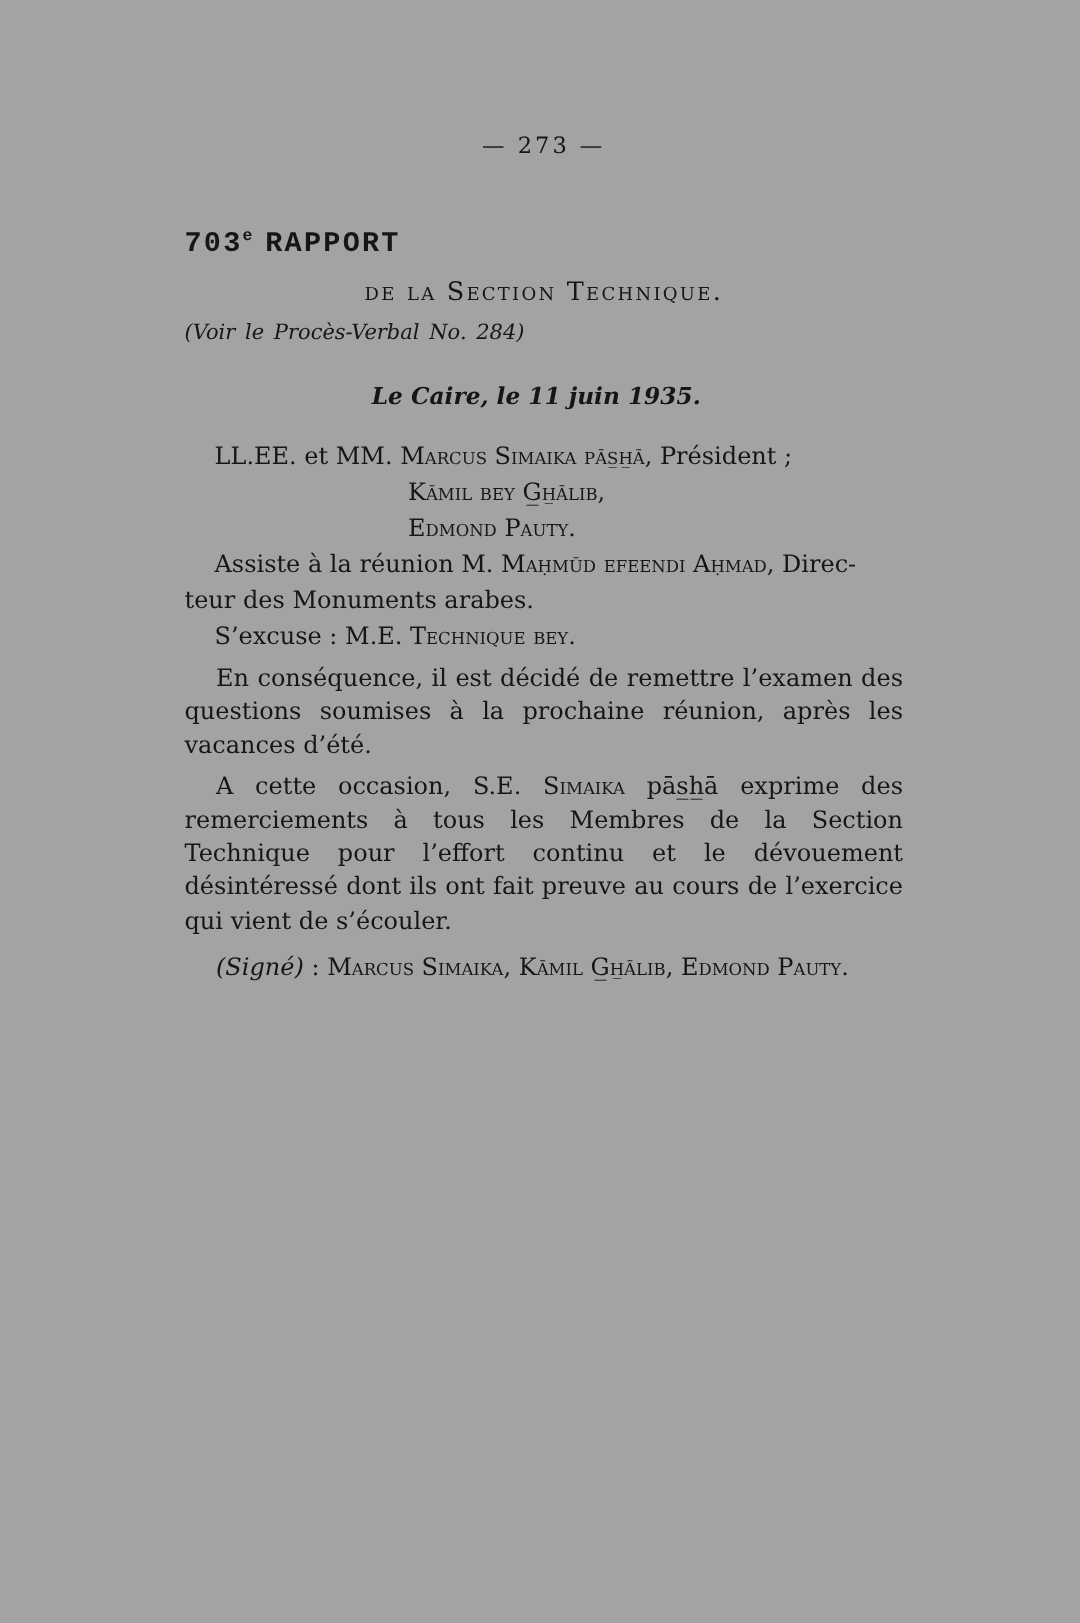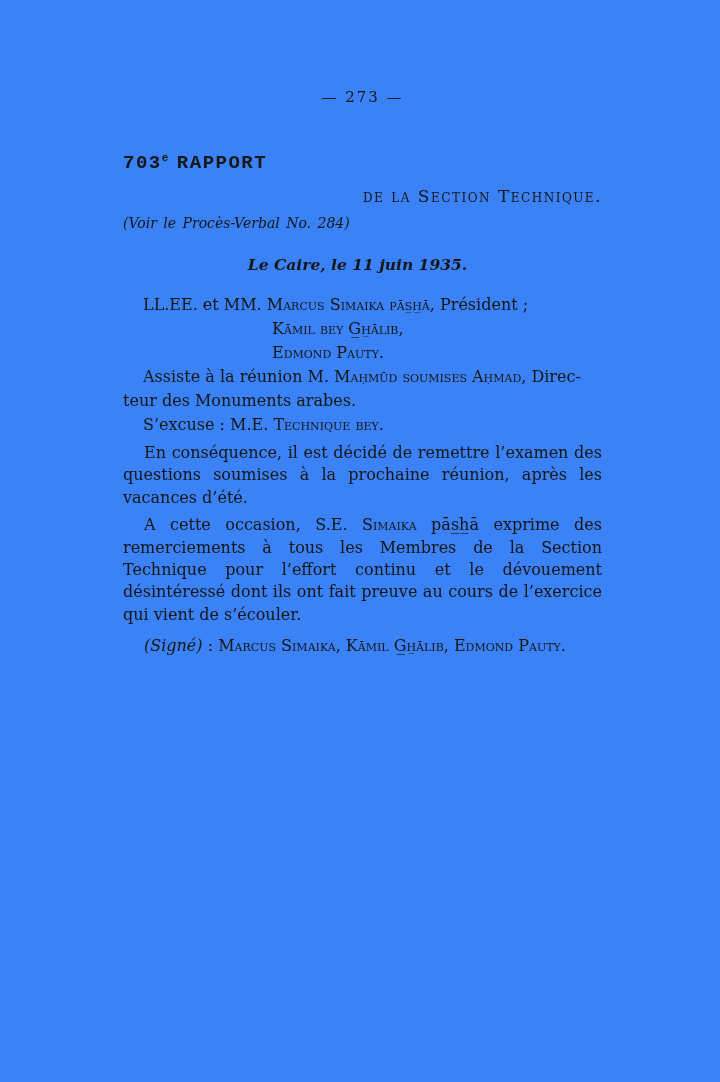--- a/index.html
+++ b/index.html
@@ -1,21 +1,21 @@
 <!DOCTYPE html>
 <html><head>
 <meta charset="utf-8">
 <style>
   html, body { margin: 0; padding: 0; background: #e8e8e8; }
   .page {
     position: relative;
     width: 720px;
     height: 1082px;
     margin: 0 auto;
-    background: #3b82f6;
+    background: #a3a3a3;
     color: #161616;
     font-family: "DejaVu Serif", "Liberation Serif", serif;
     box-sizing: border-box;
     padding: 88px 118px 0 123px;
     overflow: hidden;
   }
   .pageno {
     text-align: center;
     font-size: 15px;
     letter-spacing: 2px;
@@ -30,21 +30,21 @@
     font-family: Liberation Mono, monospace;
   }
   .title sup {
     font-size: 11px;
     font-weight: bold;
     margin-right: 7px;
     vertical-align: 7px;
   }
   .subtitle {
     margin-top: 12px;
-    text-align: right;
+    text-align: center;
     font-variant: small-caps;
     font-size: 17px;
     letter-spacing: 1.5px;
     line-height: 20px;
   }
   .reference {
     margin-top: 7px;
     text-align: left;
     font-style: italic;
     font-size: 14px;
@@ -98,21 +98,21 @@
   <div class="subtitle">de la Section Technique.</div>
 
   <div class="reference">(Voir le Procès-Verbal No. 284)</div>
 
   <div class="dateline">Le Caire, le 11 juin 1935.</div>
 
   <div class="presents">
     <div class="indent"><span>LL.EE. et MM. </span><span class="sc">Marcus Simaika pās̲h̲ā</span><span>, Président ;</span></div>
     <div class="name-indent"><span class="sc">Kāmil bey G̲h̲ālib,</span></div>
     <div class="name-indent"><span class="sc">Edmond Pauty.</span></div>
-    <div class="indent"><span>Assiste à la réunion M. </span><span class="sc">Maḥmūd soumises Aḥmad</span><span>, Direc-</span></div>
+    <div class="indent"><span>Assiste à la réunion M. </span><span class="sc">Maḥmūd efeendi Aḥmad</span><span>, Direc-</span></div>
     <div>teur des Monuments arabes.</div>
     <div class="indent"><span>S’excuse : M.E. </span><span class="sc">Technique bey</span><span>.</span></div>
   </div>
 
 
   <p class="para">En conséquence, il est décidé de remettre l’examen des questions soumises à la prochaine réunion, après les vacances d’été.</p>
 
   <p class="para"><span>A cette occasion, S.E. </span><span class="sc">Simaika</span><span> pās̲h̲ā exprime des remerciements à tous les Membres de la Section Technique pour l’effort continu et le dévouement désintéressé dont ils ont fait preuve au cours de l’exercice qui vient de s’écouler.</span></p>
 
   <div class="signature"><span class="it">(Signé)</span><span> : </span><span class="sc">Marcus Simaika, Kāmil G̲h̲ālib, Edmond Pauty.</span></div>

